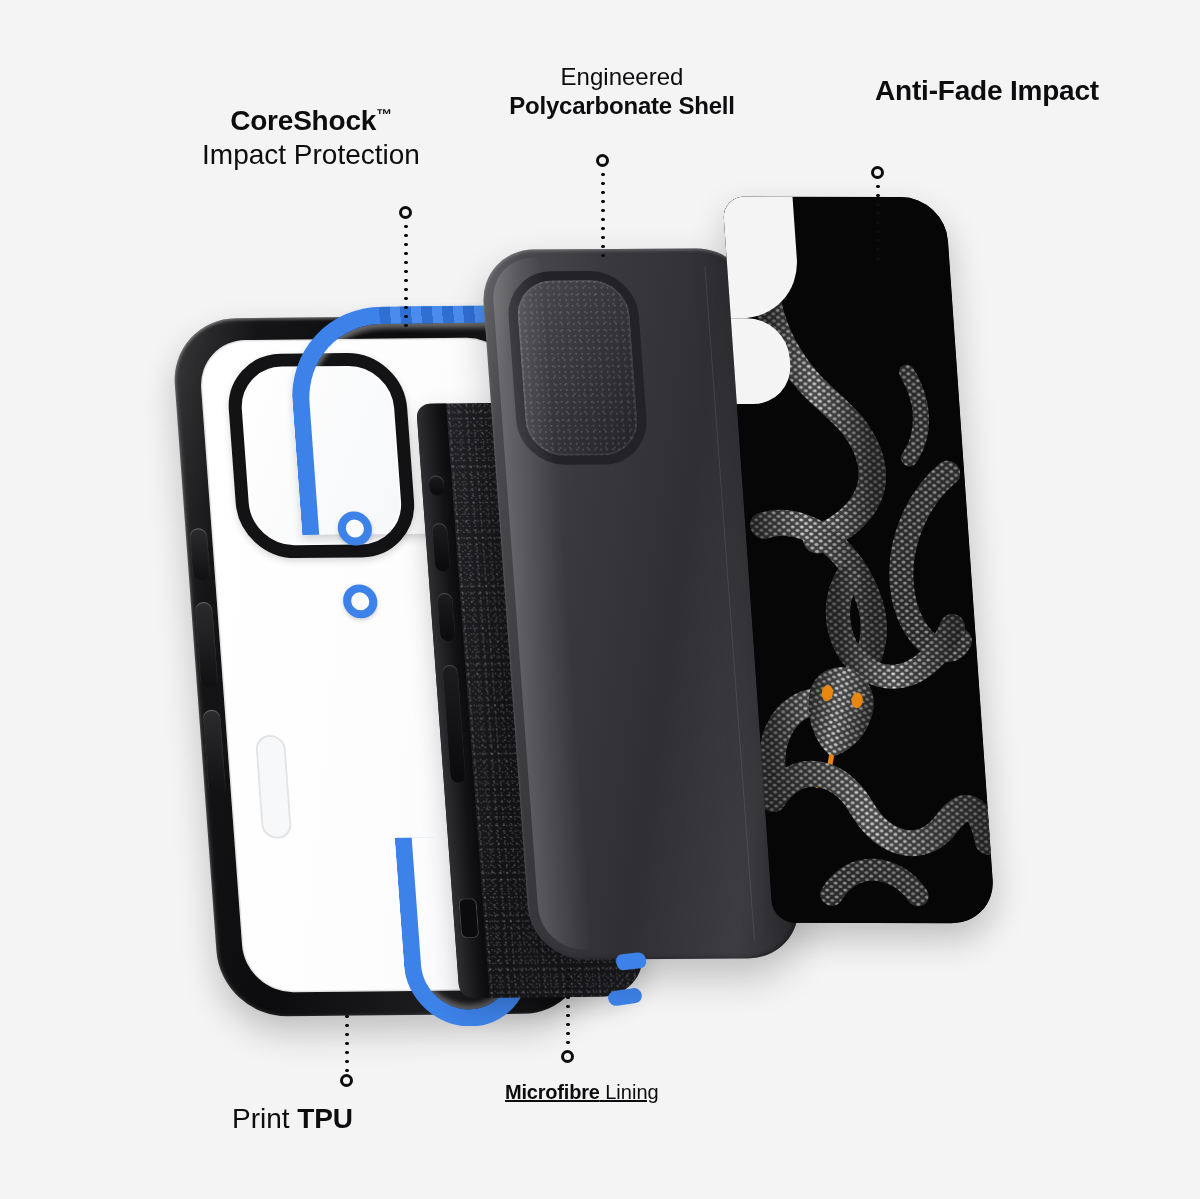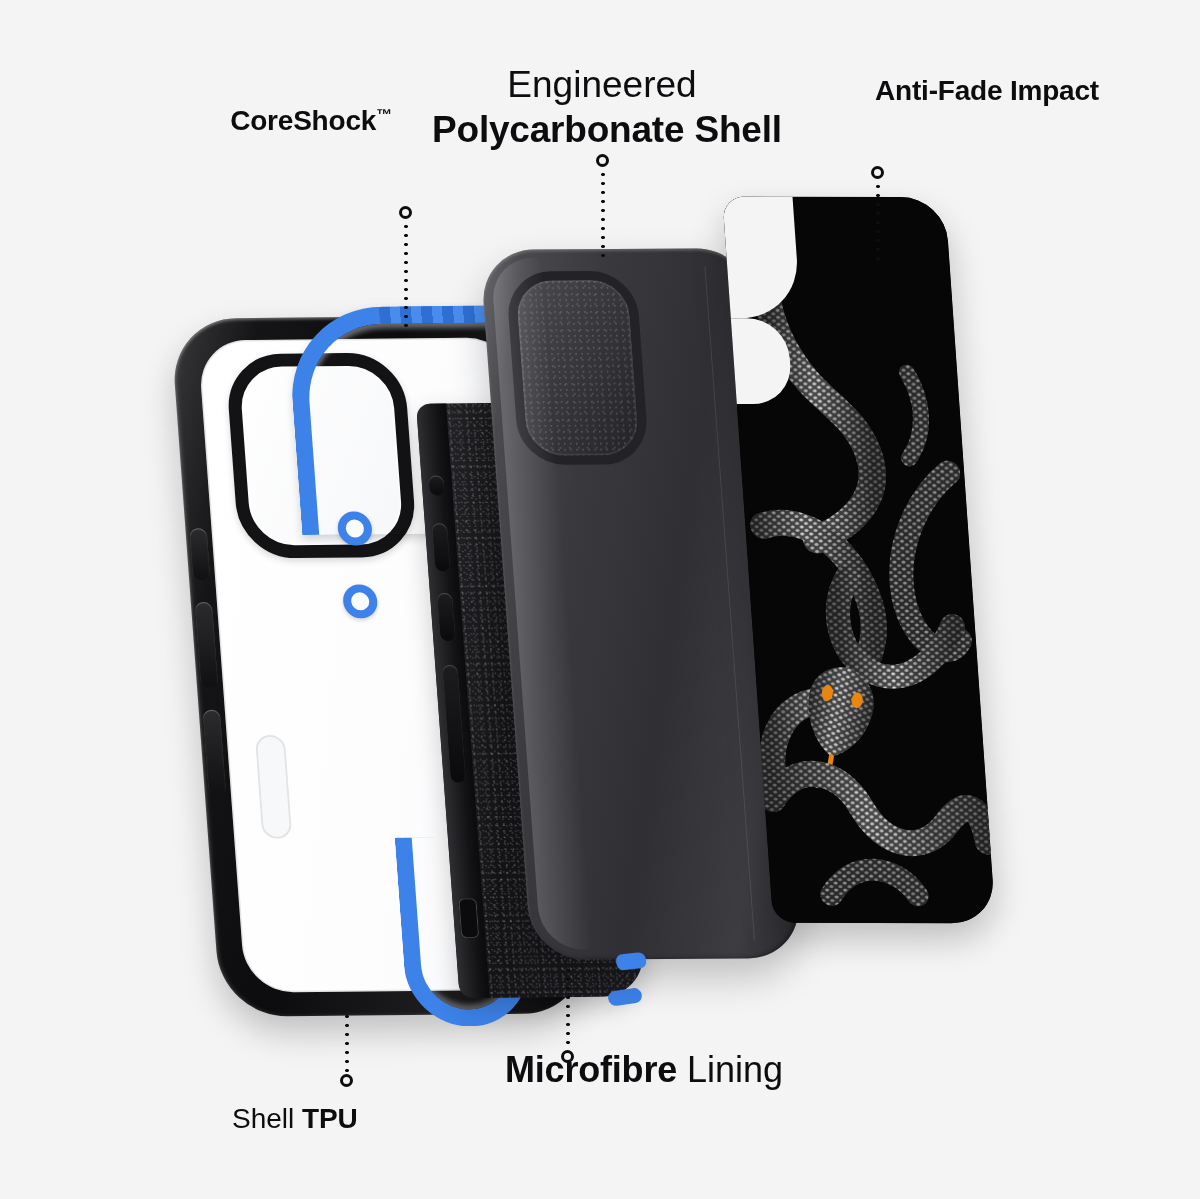--- a/index.html
+++ b/index.html
@@ -413,36 +413,37 @@
   <div class="leader" style="left:345px; top:1012px; height:62px;"></div>
   <div class="leader-dot" style="left:340px; top:1074px;"></div>
 
   <div class="leader" style="left:566px; top:966px; height:84px;"></div>
   <div class="leader-dot" style="left:561px; top:1050px;"></div>
 
   <div class="callout c-center" id="lbl-coreshock" style="left:188px; top:104px; width:246px; font-size:28px;">
     <span class="ln inline-line">
       <span class="bold">CoreShock</span><span class="tm">™</span>
     </span>
-  </div>
-
-  <div class="callout c-center" id="lbl-polycarbonate" style="left:432px; top:62px; width:340px; font-size:37px;">
+    <span class="ln reg">Impact Protection</span>
+  </div>
+
+  <div class="callout c-center" id="lbl-polycarbonate" style="left:452px; top:62px; width:340px; font-size:24px;">
     <span class="ln reg">Engineered</span>
     <span class="ln bold">Polycarbonate Shell</span>
   </div>
 
   <div class="callout c-center" id="lbl-antifade" style="left:848px; top:74px; width:278px; font-size:28px;">
     <span class="ln bold">Anti-Fade Impact</span>
   </div>
 
   <div class="callout c-left" id="lbl-tpu" style="left:232px; top:1102px; font-size:28px;">
     <span class="ln inline-line">
-      <span class="reg">Shell </span><span class="bold">TPU</span>
+      <span class="reg">Print </span><span class="bold">TPU</span>
     </span>
   </div>
 
-  <div class="callout c-left" id="lbl-microfibre" style="left:505px; top:1048px; font-size:36px;">
+  <div class="callout c-left" id="lbl-microfibre" style="left:505px; top:1080px; font-size:20px;text-decoration:underline;">
     <span class="ln inline-line">
       <span class="bold">Microfibre</span><span class="reg"> Lining</span>
     </span>
   </div>
 
 </div>
 
 </body></html>

